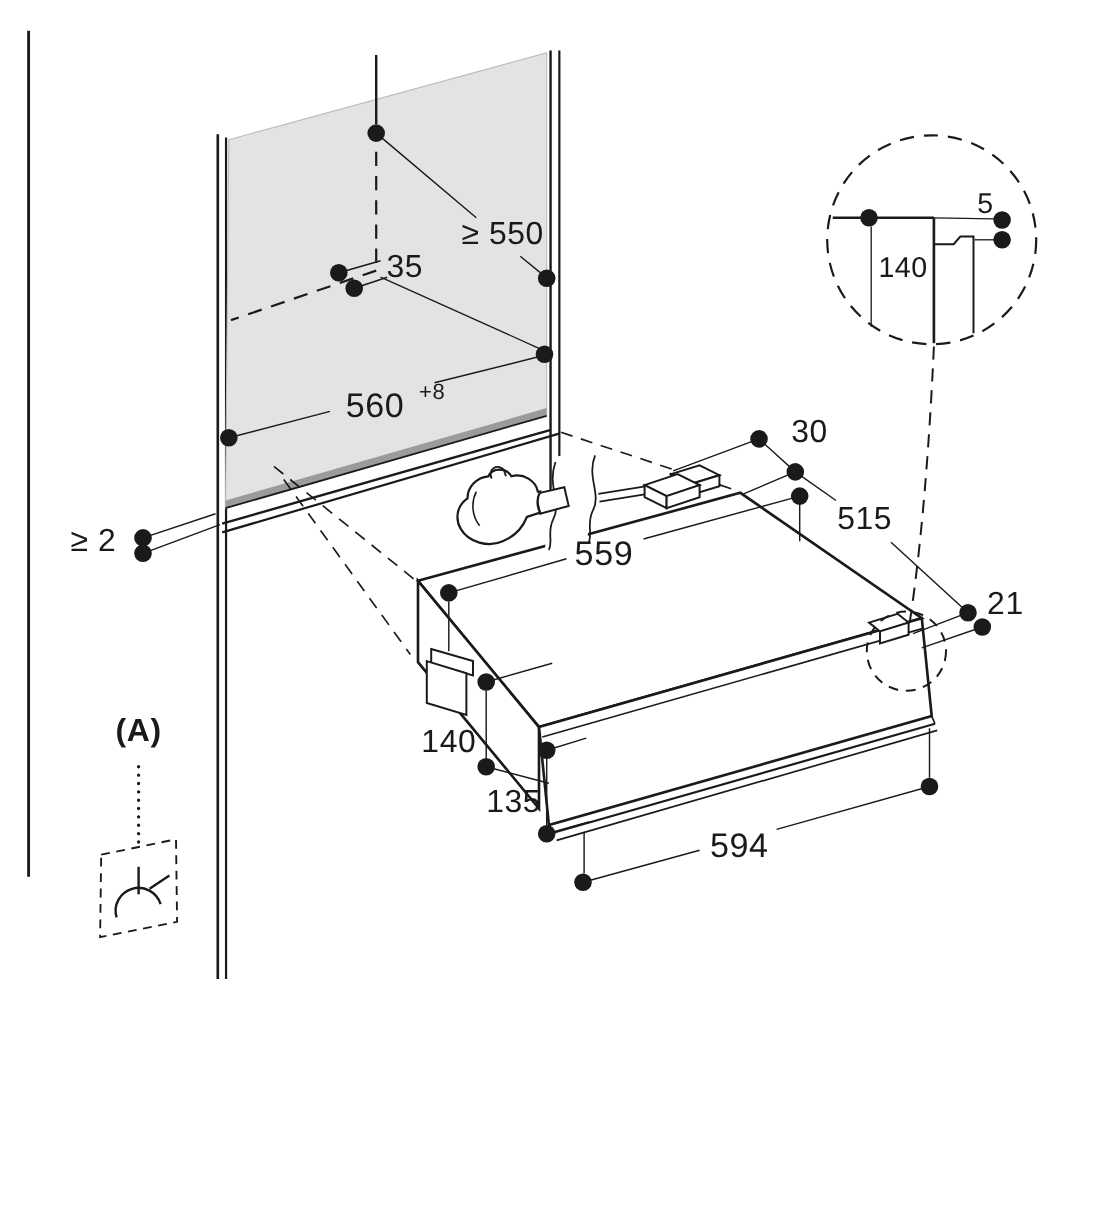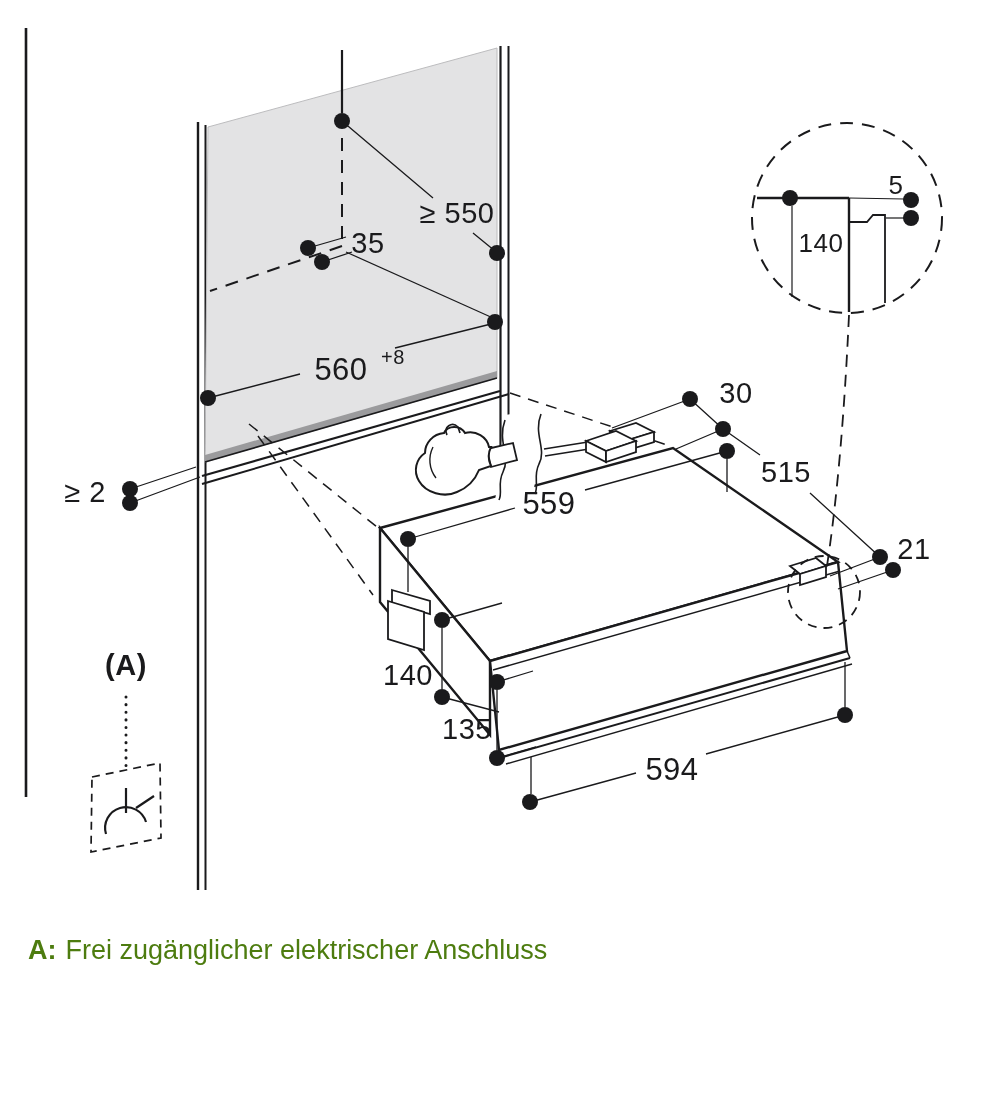--- a/index.html
+++ b/index.html
@@ -1,17 +1,17 @@
 <!DOCTYPE html>
 <html><head>
 <meta charset="utf-8">
 <style>
   html,body{margin:0;padding:0;background:#ffffff;}
   .stage{position:relative;width:1000px;height:1102px;background:#ffffff;overflow:hidden;
-         font-family:"Liberation Sans", sans-serif;color:#4d7c0f;}
+         font-family:"Liberation Sans", sans-serif;color:#a21caf;}
   svg{position:absolute;left:0;top:0;}
   svg text{font-family:"Liberation Sans", sans-serif;fill:#1a1a1c;letter-spacing:0.5px;}
   .dim{font-size:29px;}
   .dim-big{font-size:31px;}
   .dim-sup{font-size:20px;}
   .dim-sm{font-size:26px;}
   .callout-a{font-size:29px;font-weight:600;}
   .mid{text-anchor:middle;dominant-baseline:central;}
   .start{text-anchor:start;dominant-baseline:central;}
   .notes{position:absolute;left:28px;top:936px;font-size:27px;line-height:1.1;}
@@ -164,16 +164,15 @@
   <text x="914" y="549" class="dim mid">21</text>
   <text x="408" y="675" class="dim mid">140</text>
   <text x="467" y="729" class="dim mid">135</text>
   <text x="672" y="769" class="dim-big mid">594</text>
   <text x="896" y="185" class="dim-sm mid">5</text>
   <text x="821" y="243" class="dim-sm mid">140</text>
   <text x="126" y="665" class="callout-a mid">(A)</text>
 </svg>
 
   <div class="notes">
-    <div class="row"><b>A:</b><span>Frei zugänglicher elektrischer Anschluss</span></div>
   </div>
 
 </div>
 
 </body></html>

